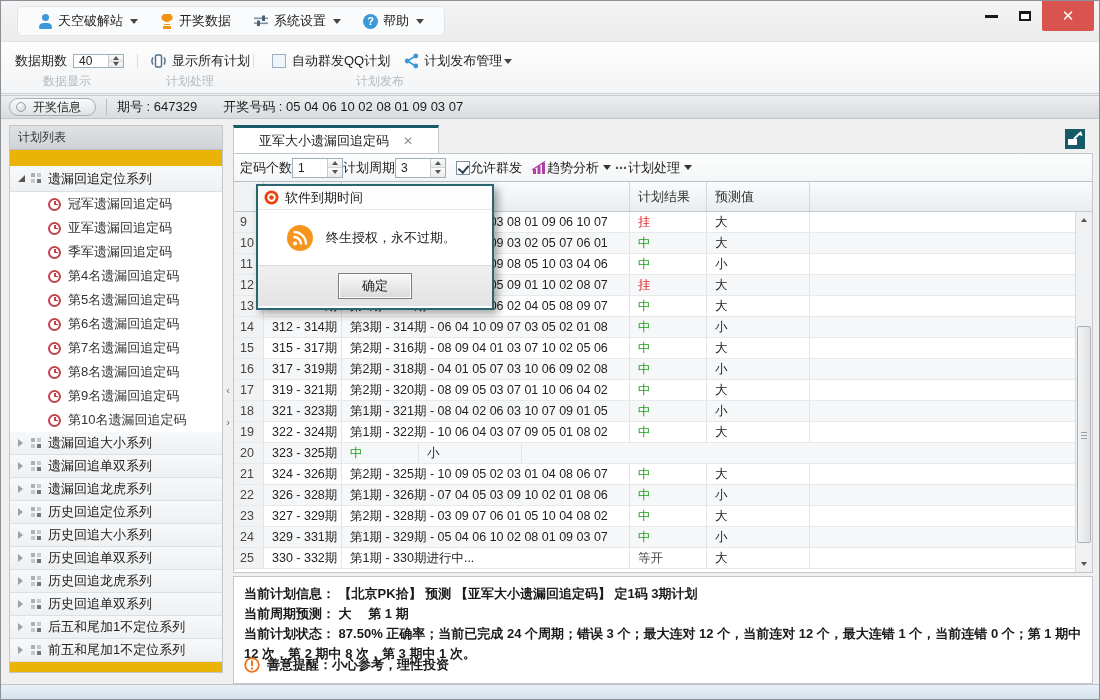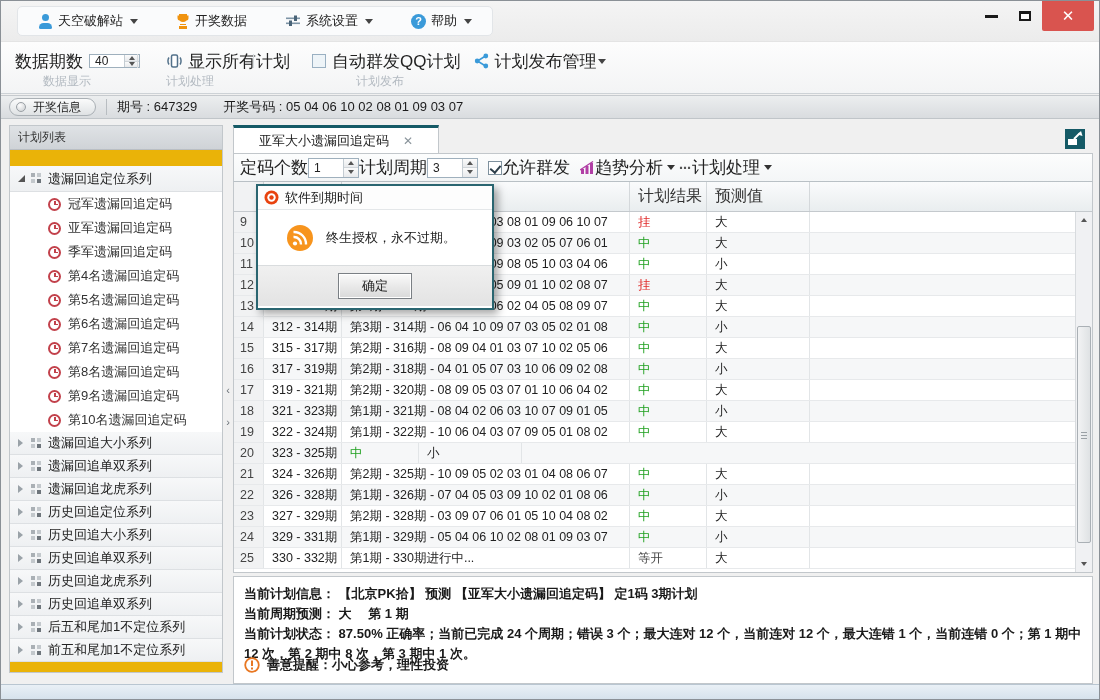--- a/index.html
+++ b/index.html
@@ -1,21 +1,21 @@
 <!DOCTYPE html>
 <html><head>
 <meta charset="utf-8">
 <style>
   * { margin:0; padding:0; box-sizing:border-box; }
   html,body { width:1100px; height:700px; font-family:"Liberation Sans","DejaVu Sans",sans-serif; }
   .window { position:relative; width:1100px; height:700px; background:#f0f0f0; border:1px solid #8a9096; overflow:hidden; font-size:12px; color:#333; }
 
   
   .titlebar { position:absolute; left:0; top:0; width:100%; height:40px; background:linear-gradient(#f4f4f4,#ececec); }
-  .menubar { position:absolute; left:16px; top:5px; height:30px; display:flex; align-items:center; gap:22px; background:#fafbfc; border:1px solid #e2e5e8; border-radius:5px; padding:0 12px;text-align:right; }
+  .menubar { position:absolute; left:16px; top:5px; height:30px; display:flex; align-items:center; gap:6px; background:#fafbfc; border:1px solid #e2e5e8; border-radius:5px; padding:0 12px;text-align:right; }
   .menu-item { display:flex; align-items:center; gap:5px; padding:0 8px; height:26px; cursor:default; color:#222; font-size:13px; }
   .caret { width:0; height:0; border-left:4px solid transparent; border-right:4px solid transparent; border-top:5px solid #444; margin-left:2px; }
   .user-icon { position:relative; width:15px; height:15px; }
   .user-icon::before { content:''; position:absolute; top:0; left:4px; width:7px; height:7px; border-radius:50%; background:#3a9ad9; }
   .user-icon::after { content:''; position:absolute; bottom:0; left:1px; width:13px; height:6px; border-radius:6px 6px 2px 2px; background:#3a9ad9; }
   .trophy-icon { position:relative; width:14px; height:15px; }
   .trophy-icon::before { content:''; position:absolute; top:0; left:3px; width:8px; height:8px; background:#f0930f; border-radius:0 0 6px 6px; box-shadow:-3px 0 0 -1.5px #f0930f, 3px 0 0 -1.5px #f0930f; }
   .trophy-icon::after { content:''; position:absolute; bottom:0; left:3px; width:8px; height:3px; background:#f0930f; box-shadow:0 -3px 0 -1px #f0930f; }
   .help-icon { width:15px; height:15px; border-radius:50%; background:#3a9ad9; color:#fff; font-weight:bold; font-size:11px; display:flex; align-items:center; justify-content:center; }
   .win-controls { position:absolute; right:5px; top:0; height:30px; display:flex; }
@@ -33,21 +33,21 @@
   .spinbox { display:flex; height:14px; border:1px solid #9fb0bd; background:#fff; }
   .spin-val { width:34px; display:flex; align-items:center; padding-left:5px; font-size:12px; color:#222; }
   .spin-btns { width:15px; border-left:1px solid #c4ccd2; display:flex; flex-direction:column; }
   .spin-up,.spin-down { flex:1; display:flex; align-items:center; justify-content:center; background:linear-gradient(#fbfbfb,#e8eaec); }
   .spin-up { border-bottom:1px solid #d0d5d9; }
   .tri-up { width:0; height:0; border-left:3px solid transparent; border-right:3px solid transparent; border-bottom:4px solid #555; }
   .tri-dn { width:0; height:0; border-left:3px solid transparent; border-right:3px solid transparent; border-top:4px solid #555; }
   .checkbox { width:14px; height:14px; border:1px solid #9ab0c2; background:#eef4f8; display:inline-block; position:relative; }
   .checkbox.checked { background:#fff; border-color:#7e919e; }
   .checkbox.checked::after { content:''; position:absolute; left:3px; top:1px; width:5px; height:8px; border:solid #2c3e4a; border-width:0 2px 2px 0; transform:rotate(40deg); }
-  .tool-text { font-size:17px; color:#222; }
+  .tool-text { font-size:13px; color:#222; }
 
   
   .infobar { position:absolute; left:0; top:94px; width:100%; height:24px; background:linear-gradient(#eceeef,#d9dcdf); border-top:1px solid #c6cace; border-bottom:1px solid #c0c5c9; display:flex; align-items:center; }
   .info-pill { display:flex; align-items:center; gap:7px; height:18px; margin-left:8px; padding:0 14px 0 6px; background:linear-gradient(#fafbfb,#dfe2e4); border:1px solid #aab0b5; border-radius:9px; font-size:12px; color:#222; }
   .radio-dot { width:10px; height:10px; border-radius:50%; background:radial-gradient(circle at 35% 30%, #fdfdfd, #c9cdd0); border:1px solid #9aa0a5; }
   .info-sep { width:1px; height:16px; background:#b8bdc1; margin:0 10px; }
   .info-text { font-size:13px; color:#1c1c1c; }
 
   
   .sidebar { position:absolute; left:8px; top:124px; width:214px; height:548px; border:1px solid #c2c7cb; background:#eab308; display:flex; flex-direction:column; }
@@ -76,21 +76,21 @@
   .tab-close { color:#8a949b; font-size:12px; font-weight:bold; }
   .expand-btn { position:absolute; right:8px; top:4px; width:20px; height:20px; }
   .toolbar { position:relative; height:29px; background:linear-gradient(#fcfdfd,#f4f6f7); border:1px solid #c2c7cb; border-bottom:1px solid #b9c0c5; display:flex; align-items:center; padding:0 6px; }
   .toolbar .spinbox { height:20px; }
   .tool-caret { width:0; height:0; border-left:4px solid transparent; border-right:4px solid transparent; border-top:5px solid #333; margin:0 4px; }
   .dots { letter-spacing:1px; color:#555; font-weight:bold; }
 
   
   .table { position:relative; height:391px; border:1px solid #c2c7cb; border-top:none; background:#fff; display:flex; flex-direction:column; }
   .thead { display:flex; height:30px; background:linear-gradient(#fafbfc,#e9edef); border-bottom:1px solid #c4c9cd; }
-  .th { display:flex; align-items:center; padding-left:8px; font-size:16px; color:#333; border-right:1px solid #d4d8db; }
+  .th { display:flex; align-items:center; padding-left:8px; font-size:13px; color:#333; border-right:1px solid #d4d8db; }
   .tbody { flex:1; display:flex; flex-direction:column; }
   .trow { display:flex; height:21px; border-bottom:1px solid #e7e9eb; }
   .trow:nth-child(even) { background:#f6f7f8; }
   .td { display:flex; align-items:center; padding-left:8px; font-size:12.5px; color:#222; border-right:1px solid #e2e5e7; overflow:hidden; white-space:nowrap; }
   .c0 { width:30px; background:#f1f2f3; color:#444; padding-left:6px; }
   .c1 { width:78px; }
   .c2 { width:288px; }
   .c3 { width:77px; }
   .c4 { width:103px; }
   .c5 { flex:1; border-right:none; }

